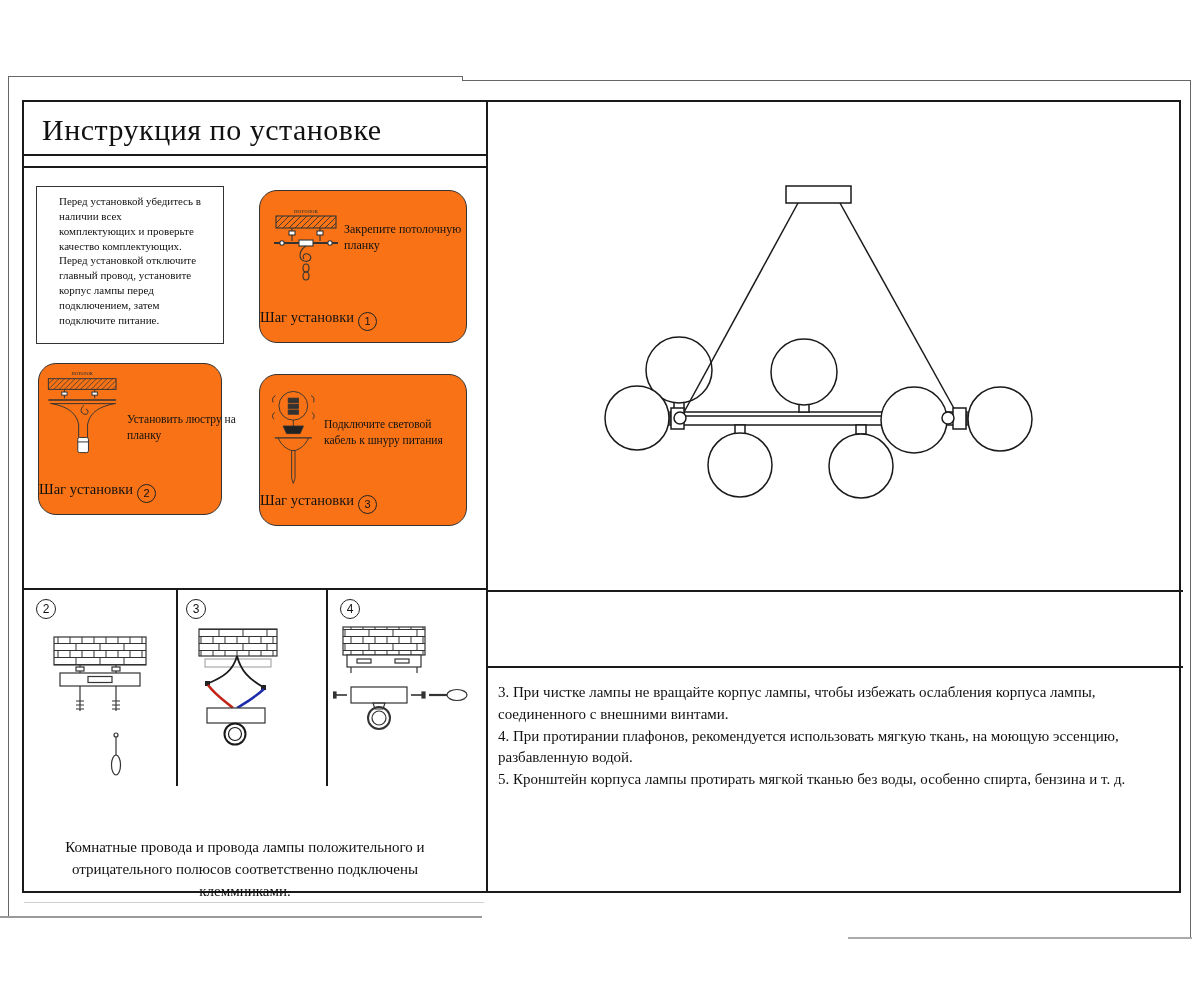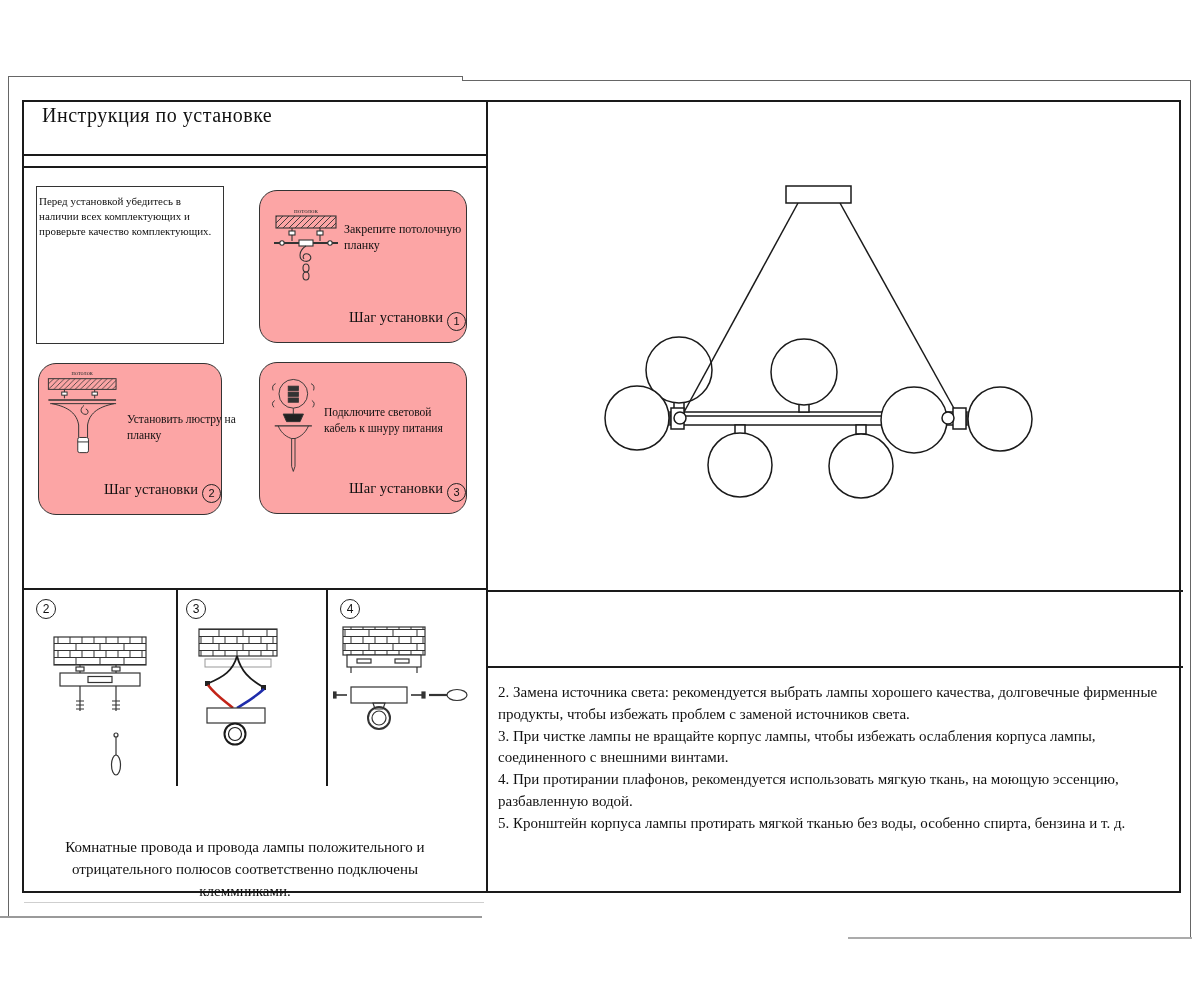--- a/index.html
+++ b/index.html
@@ -3,26 +3,26 @@
 <meta charset="utf-8">
 <style>
   html,body{margin:0;padding:0;background:#fff;}
   #page{position:relative;width:1200px;height:1000px;background:#fff;overflow:hidden;
         font-family:"Liberation Serif","DejaVu Serif",serif;color:#111;}
   .abs{position:absolute;}
   .ln{position:absolute;background:#1a1a1a;}
   .frame-ln{position:absolute;background:#666;}
   #content-box{position:absolute;left:22px;top:100px;width:1159px;height:793px;
         border:2px solid #1a1a1a;box-sizing:border-box;}
-  #page-title{position:absolute;left:42px;top:104px;font-size:20px;letter-spacing:.5px;}
+  #page-title{position:absolute;left:42px;top:113px;font-size:30px;letter-spacing:.5px;}
   .intro-box{position:absolute;left:36px;top:186px;width:188px;height:158px;border:1.5px solid #333;
-        box-sizing:border-box;padding:7px 2px;font-size:11px;line-height:1.35;}
-  .step-box{position:absolute;border:1.5px solid #333;border-radius:18px;box-sizing:border-box;background:#fca5a5;}
+        box-sizing:border-box;padding:7px 22px;font-size:11px;line-height:1.35;}
+  .step-box{position:absolute;border:1.5px solid #333;border-radius:18px;box-sizing:border-box;background:#f97316;}
   .step-caption{position:absolute;font-size:12px;line-height:1.35;}
-  .step-footer{position:absolute;left:0;right:0;bottom:11px;text-align:right;font-size:14.5px;}
+  .step-footer{position:absolute;left:0;right:0;bottom:11px;text-align:left;font-size:14.5px;}
   .cnum{display:inline-flex;align-items:center;justify-content:center;width:17px;height:17px;
         border:1.2px solid #222;border-radius:50%;font-size:11px;line-height:1;vertical-align:-3px;margin-left:4px;
         font-family:"Liberation Sans","DejaVu Sans",sans-serif;}
   .panel-num{position:absolute;font-size:13px;}
   .panel-num .cnum{width:18px;height:18px;font-size:12px;margin-left:0;}
   #wiring-note{position:absolute;left:30px;top:837px;width:430px;text-align:center;
         font-size:15px;line-height:1.45;}
   #precautions{position:absolute;left:500px;top:600px;width:660px;font-size:16px;line-height:1.45;}
   #care-list{position:absolute;left:498px;top:682px;width:680px;font-size:15px;line-height:1.45;}
   svg text{font-family:"Liberation Serif","DejaVu Serif",serif;}
@@ -55,20 +55,21 @@
 
   <div id="content-box"></div>
   <div class="ln" style="left:486px;top:100px;width:2px;height:793px;"></div>
 
   <div id="page-title">Инструкция по установке</div>
   <div class="ln" style="left:22px;top:154px;width:466px;height:1.5px;"></div>
   <div class="ln" style="left:22px;top:166px;width:466px;height:1.5px;"></div>
 
   <div class="intro-box">
     <div>Перед установкой убедитесь в наличии всех комплектующих и проверьте качество комплектующих.</div>
+    <div>Перед установкой отключите главный провод, установите корпус лампы перед подключением, затем подключите питание.</div>
   </div>
 
   <div class="step-box" style="left:259px;top:190px;width:208px;height:153px;">
     <svg class="abs" style="left:10px;top:14px;" width="72" height="92" viewBox="0 0 72 92">
       <text x="36" y="8" text-anchor="middle" font-size="7" fill="#333">потолок</text>
       <g stroke="#333" stroke-width="1.1" fill="none">
         <rect x="6" y="11" width="60" height="12" fill="url(#hatch)"></rect>
         <line x1="22" y1="23" x2="22" y2="36"></line>
           <rect x="19" y="26" width="6" height="4" fill="#fff"></rect>
         <line x1="50" y1="23" x2="50" y2="36"></line>
@@ -105,21 +106,21 @@
         <rect x="39" y="78" width="12" height="17" rx="2" fill="#fff"></rect>
         <line x1="39" y1="83" x2="51" y2="83"></line>
       </g>
     </svg>
     <div class="step-caption" style="left:88px;top:48px;width:118px;font-size:11.5px;">Установить люстру на планку</div>
     <div class="step-footer">
       <span>Шаг установки</span><span class="cnum">2</span>
     </div>
   </div>
 
-  <div class="step-box" style="left:259px;top:362px;width:208px;height:152px;padding-left:47px;">
+  <div class="step-box" style="left:259px;top:374px;width:208px;height:152px;padding-left:47px;">
     <svg class="abs" style="left:8px;top:10px;" width="54" height="104" viewBox="0 0 64 118">
       <g stroke="#333" stroke-width="1.1" fill="none">
         <circle cx="30" cy="22" r="17"></circle>
         <rect x="24" y="13" width="12" height="5" fill="#333"></rect>
         <rect x="24" y="20" width="12" height="5" fill="#333"></rect>
         <rect x="24" y="27" width="12" height="5" fill="#333"></rect>
         <path d="M9,10 q-5,2 -3,8 M51,10 q5,2 3,8 M8,30 q-5,3 -1,8 M52,30 q5,3 1,8"></path>
         <line x1="30" y1="39" x2="30" y2="46"></line>
         <path d="M18,46 l24,0 l-4,9 l-16,0 z" fill="#222"></path>
         <line x1="8" y1="60" x2="52" y2="60" stroke-width="1.5"></line>
@@ -226,19 +227,18 @@
 
       <rect x="296" y="81" width="65" height="17" fill="#fff"></rect>
     </g>
   </svg>
 
   <div class="ln" style="left:486px;top:590px;width:697px;height:1.5px;"></div>
   <div class="ln" style="left:486px;top:666px;width:697px;height:1.5px;"></div>
 
 
   <div id="care-list">
-    <div>2. Замена источника света: рекомендуется выбрать лампы хорошего качества, долговечные фирменные продукты, чтобы избежать проблем с заменой источников света.</div>
     <div>3. При чистке лампы не вращайте корпус лампы, чтобы избежать ослабления корпуса лампы, соединенного с внешними винтами.</div>
     <div>4. При протирании плафонов, рекомендуется использовать мягкую ткань, на моющую эссенцию, разбавленную водой.</div>
     <div>5. Кронштейн корпуса лампы протирать мягкой тканью без воды, особенно спирта, бензина и т. д.</div>
   </div>
 
 </div>
 
 </body></html>

